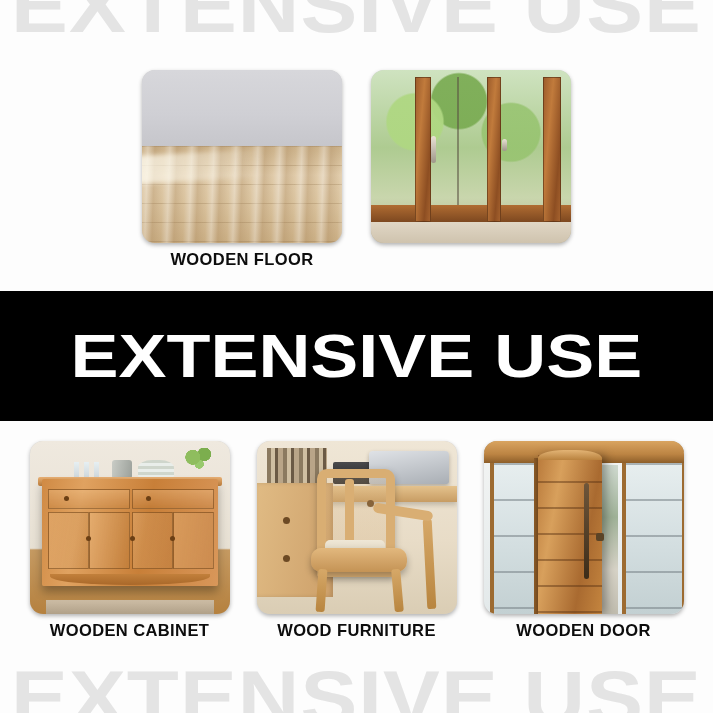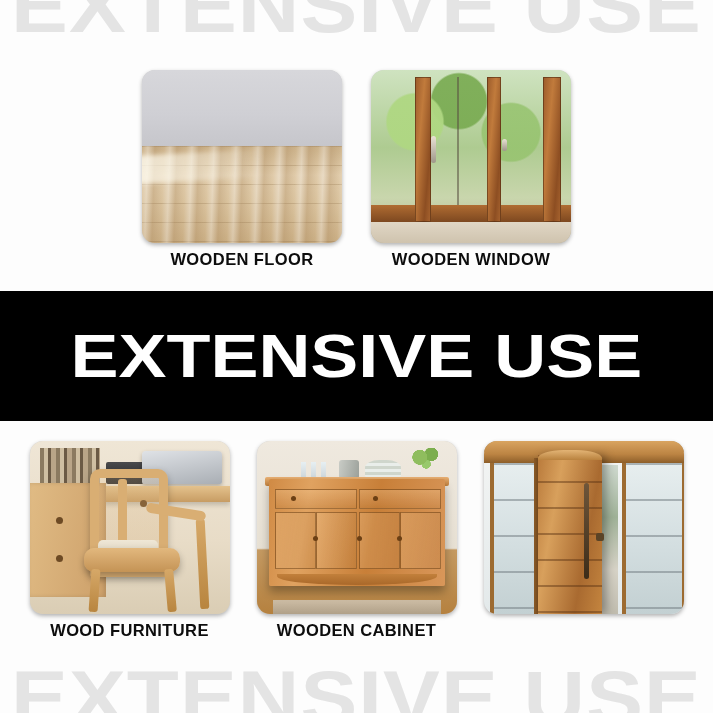--- a/index.html
+++ b/index.html
@@ -461,55 +461,29 @@
         <div class="mull m1"></div>
         <div class="sill"></div>
         <div class="base"></div>
         <div class="frame f1"></div>
         <div class="frame f2"></div>
         <div class="frame f3"></div>
         <div class="handle h1"></div>
         <div class="handle h2"></div>
       </div>
     </div>
-    <div class="caption">WOODEN WINDOW</div>
   </div>
 
 </div>
 
 <div class="banner">
   <div class="banner-text">EXTENSIVE USE</div>
 </div>
 
 <div class="row row-bottom">
-
-  <div class="cell">
-    <div class="card">
-      <div class="card-art art-furn">
-        <div class="room"></div>
-        <div class="books"></div>
-        <div class="printer"></div>
-        <div class="monitor"></div>
-        <div class="desk"></div>
-        <div class="drawerbox"></div>
-        <div class="knob k1"></div>
-        <div class="knob k2"></div>
-        <div class="knob k3"></div>
-        <div class="leg leg-c"></div>
-        <div class="chairback"></div>
-        <div class="chairslat"></div>
-        <div class="arm"></div>
-        <div class="cushion"></div>
-        <div class="seat"></div>
-        <div class="leg leg-a"></div>
-        <div class="leg leg-b"></div>
-      </div>
-    </div>
-    <div class="caption">WOOD FURNITURE</div>
-  </div>
 
   <div class="cell">
     <div class="card">
       <div class="card-art art-cab">
         <div class="room"></div>
         <div class="rug"></div>
         <div class="glass g1"></div>
         <div class="glass g2"></div>
         <div class="glass g3"></div>
         <div class="jug"></div>
@@ -529,30 +503,56 @@
         <div class="pull p4"></div>
         <div class="pull p5"></div>
         <div class="apron"></div>
       </div>
     </div>
     <div class="caption">WOODEN CABINET</div>
   </div>
 
   <div class="cell">
     <div class="card">
+      <div class="card-art art-furn">
+        <div class="room"></div>
+        <div class="books"></div>
+        <div class="printer"></div>
+        <div class="monitor"></div>
+        <div class="desk"></div>
+        <div class="drawerbox"></div>
+        <div class="knob k1"></div>
+        <div class="knob k2"></div>
+        <div class="knob k3"></div>
+        <div class="leg leg-c"></div>
+        <div class="chairback"></div>
+        <div class="chairslat"></div>
+        <div class="arm"></div>
+        <div class="cushion"></div>
+        <div class="seat"></div>
+        <div class="leg leg-a"></div>
+        <div class="leg leg-b"></div>
+      </div>
+    </div>
+    <div class="caption">WOOD FURNITURE</div>
+  </div>
+
+  <div class="cell">
+    <div class="card">
       <div class="card-art art-door">
         <div class="bg"></div>
         <div class="lintel"></div>
         <div class="sidelight sl-left"></div>
         <div class="sidelight sl-right"></div>
         <div class="gap"></div>
         <div class="jamb"></div>
         <div class="slab"></div>
         <div class="slab-top"></div>
         <div class="pullbar"></div>
         <div class="lock"></div>
       </div>
     </div>
+    <div class="caption">WOODEN DOOR</div>
   </div>
 
 </div>
 
 <div class="watermark watermark-bottom">EXTENSIVE USE</div>
 
 </body></html>

